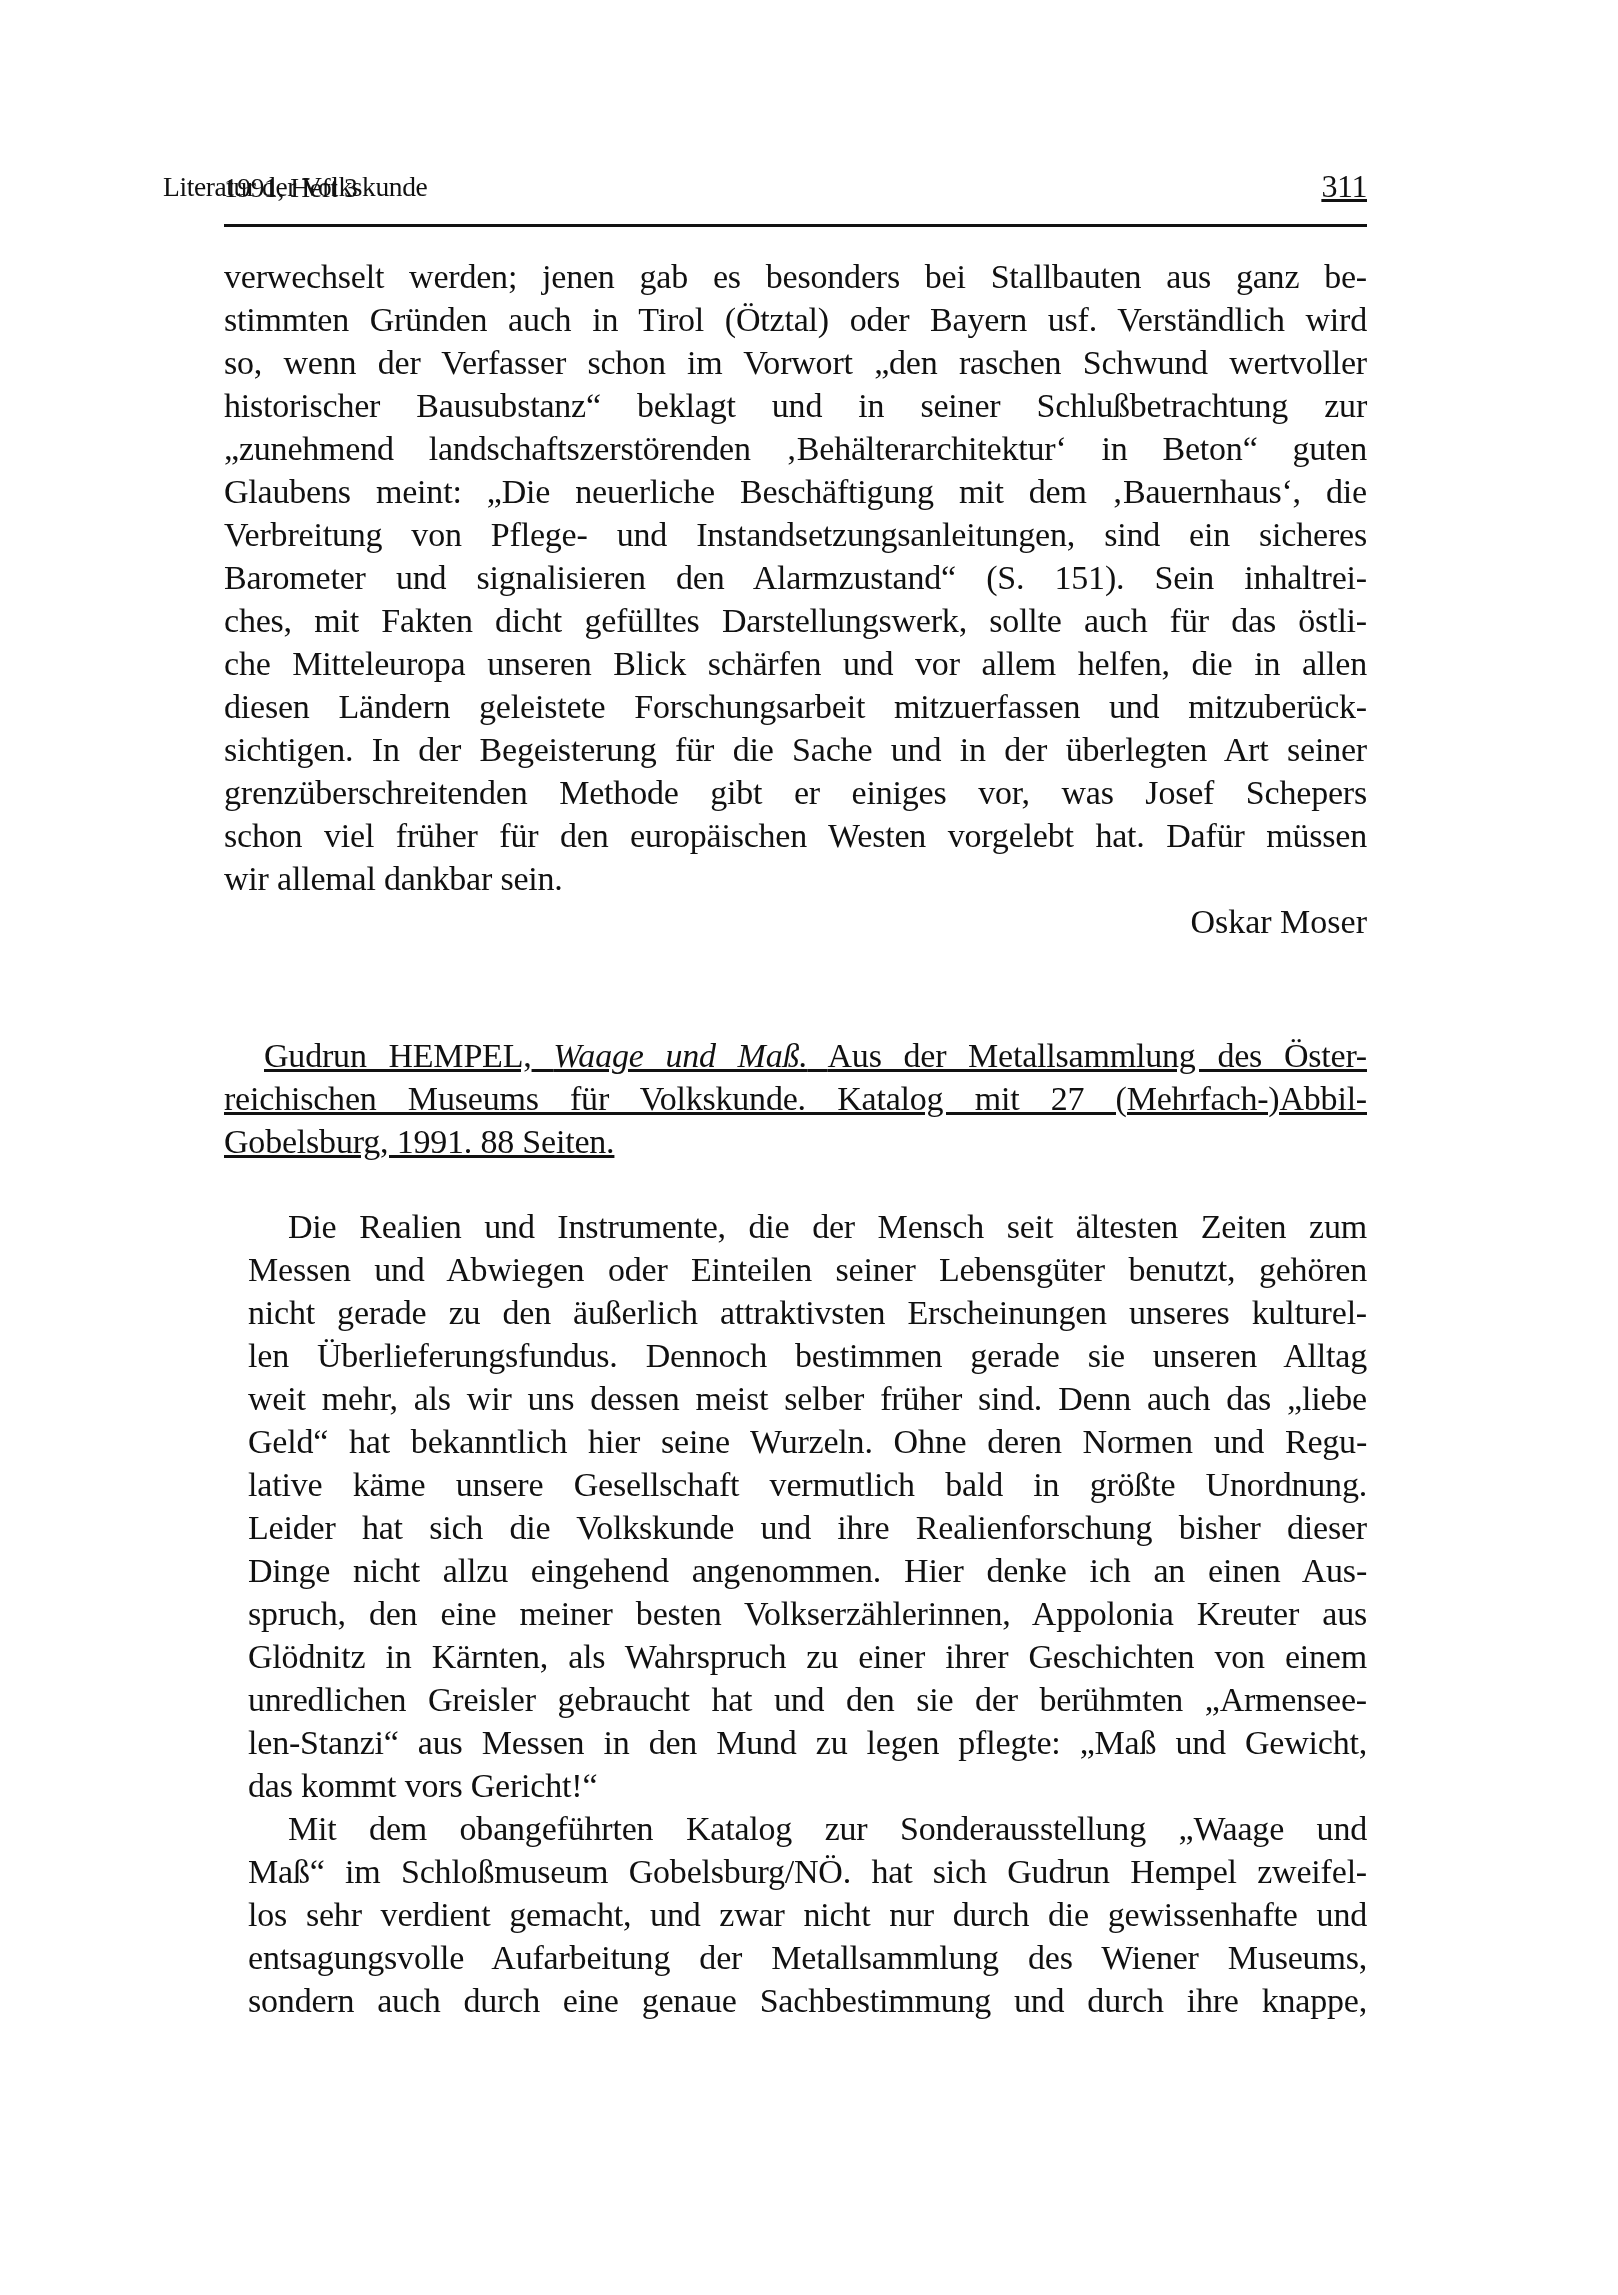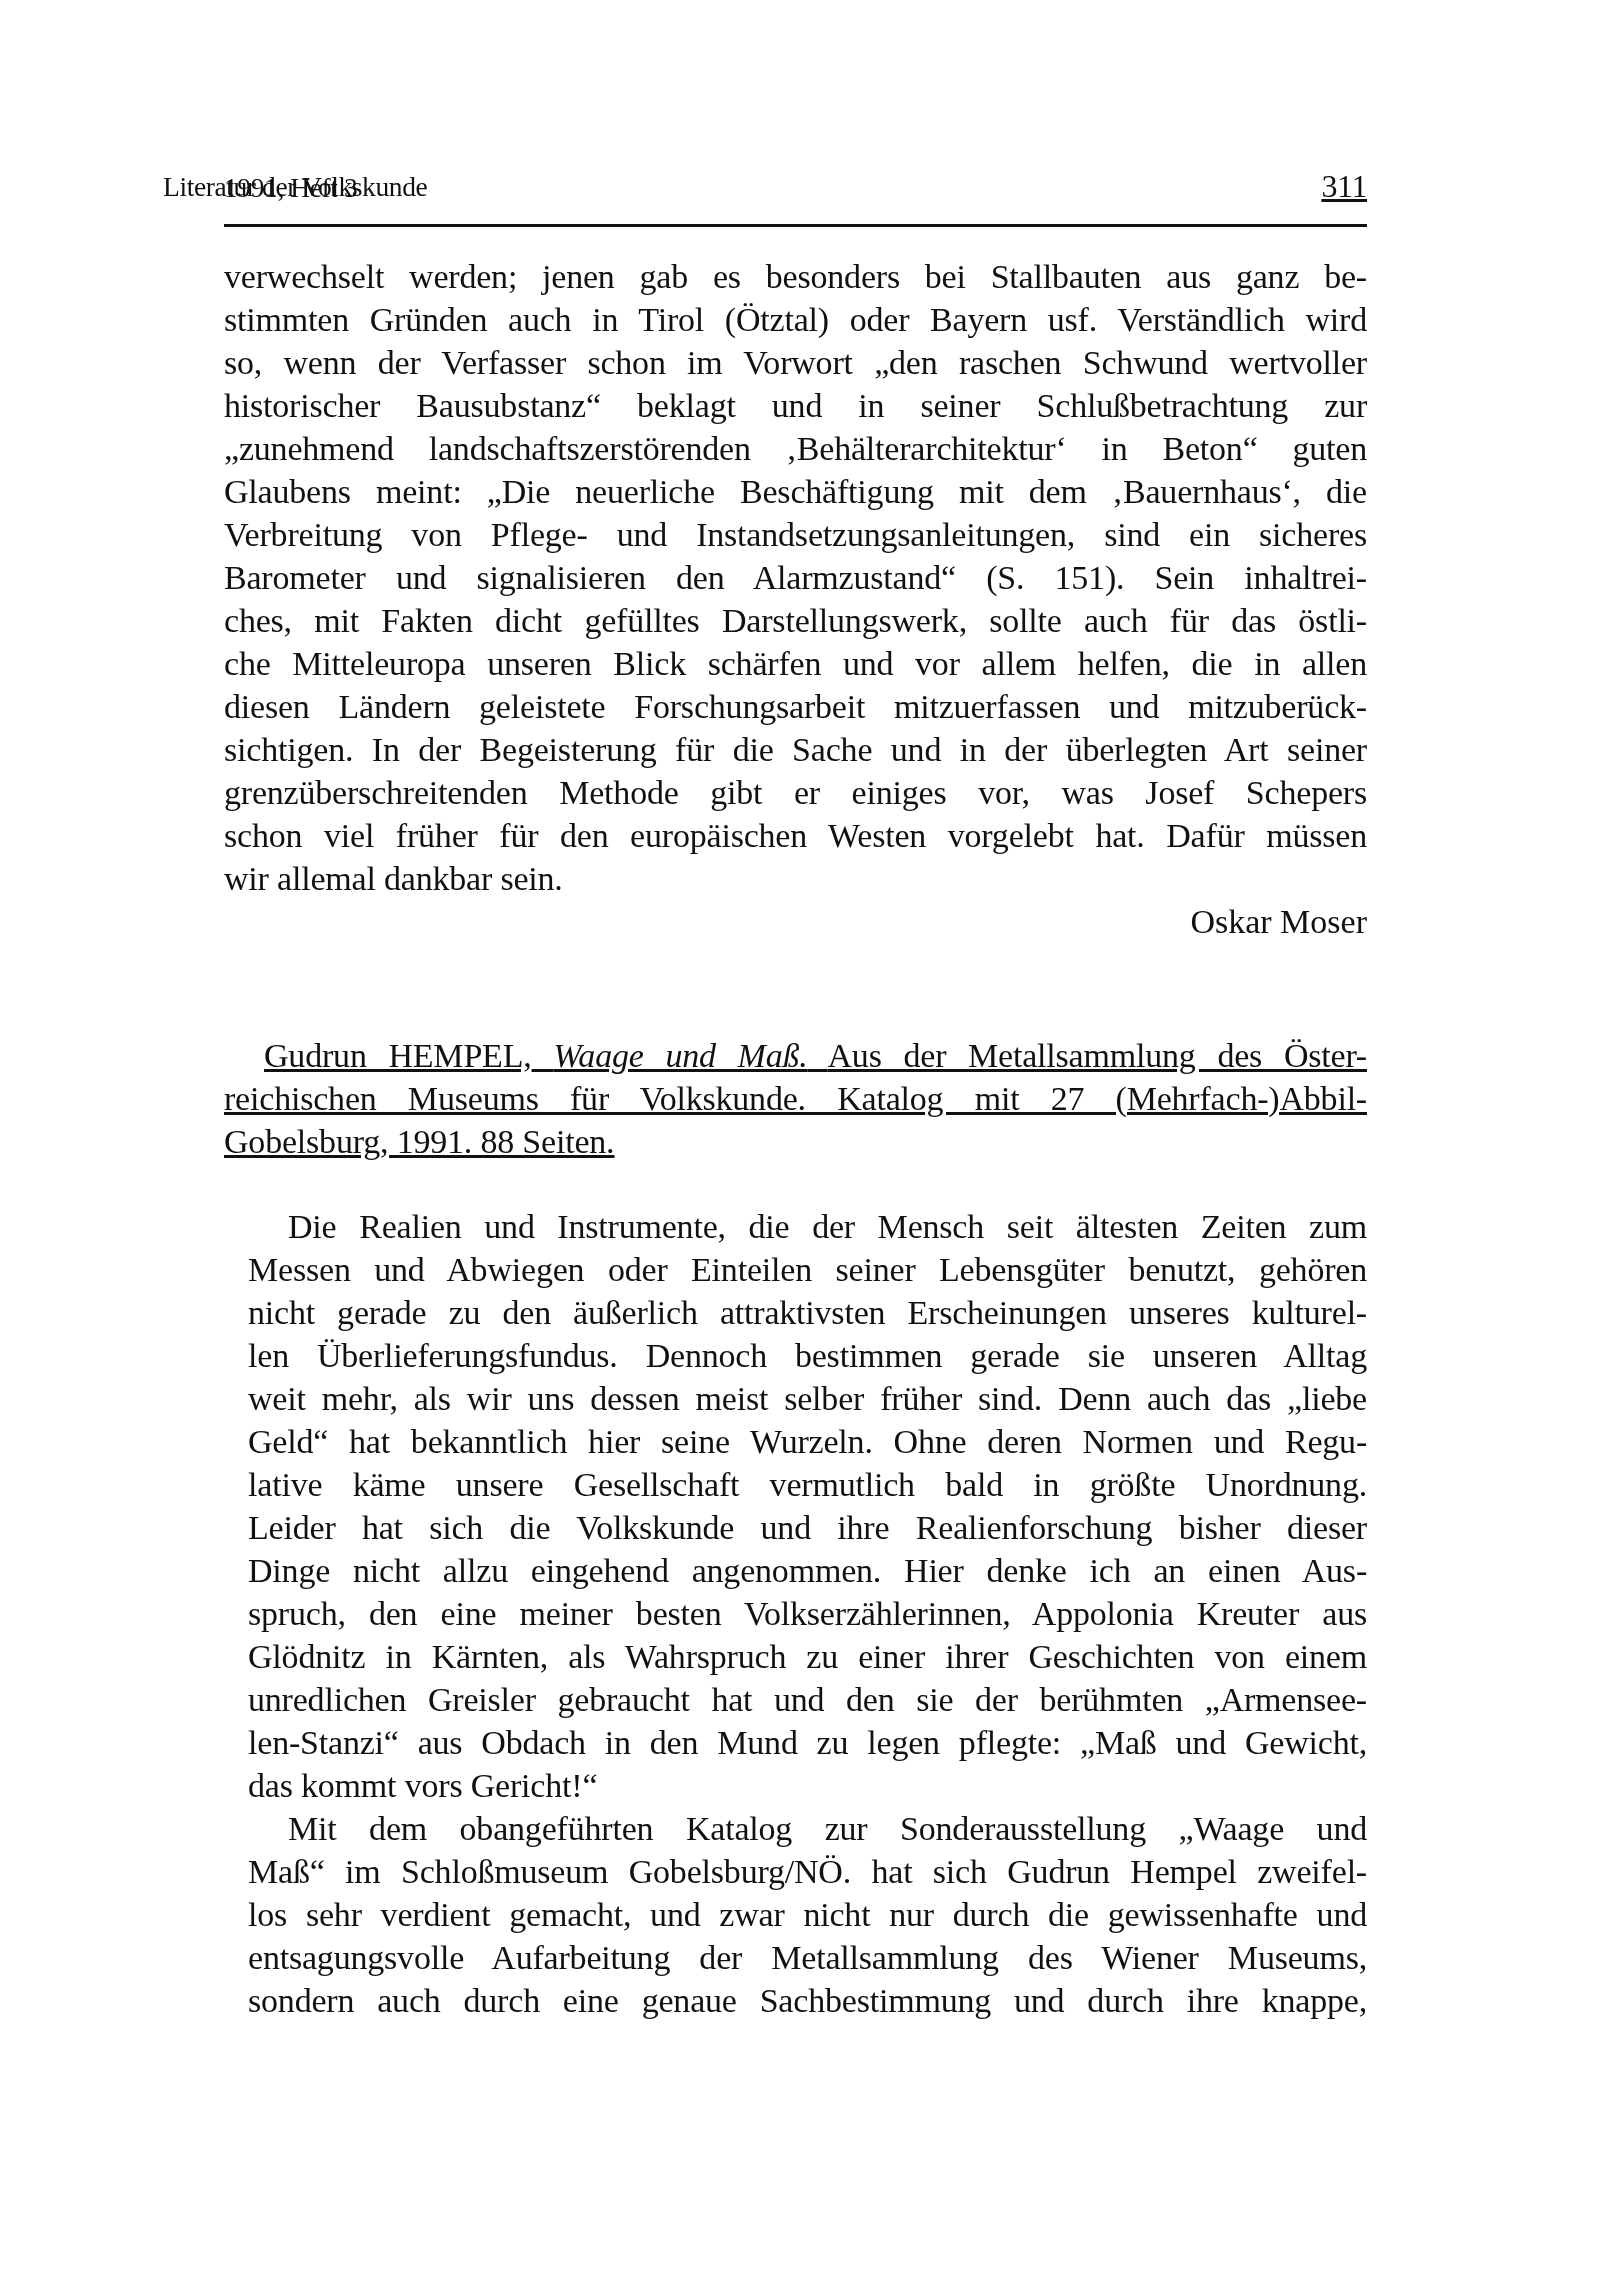--- a/index.html
+++ b/index.html
@@ -128,21 +128,21 @@
     <span class="line">nicht gerade zu den äußerlich attraktivsten Erscheinungen unseres kulturel-</span>
     <span class="line">len Überlieferungsfundus. Dennoch bestimmen gerade sie unseren Alltag</span>
     <span class="line">weit mehr, als wir uns dessen meist selber früher sind. Denn auch das „liebe</span>
     <span class="line">Geld“ hat bekanntlich hier seine Wurzeln. Ohne deren Normen und Regu-</span>
     <span class="line">lative käme unsere Gesellschaft vermutlich bald in größte Unordnung.</span>
     <span class="line">Leider hat sich die Volkskunde und ihre Realienforschung bisher dieser</span>
     <span class="line">Dinge nicht allzu eingehend angenommen. Hier denke ich an einen Aus-</span>
     <span class="line">spruch, den eine meiner besten Volkserzählerinnen, Appolonia Kreuter aus</span>
     <span class="line">Glödnitz in Kärnten, als Wahrspruch zu einer ihrer Geschichten von einem</span>
     <span class="line">unredlichen Greisler gebraucht hat und den sie der berühmten „Armensee-</span>
-    <span class="line">len-Stanzi“ aus Obdach in den Mund zu legen pflegte: „Maß und Gewicht,</span>
+    <span class="line">len-Stanzi“ aus Messen in den Mund zu legen pflegte: „Maß und Gewicht,</span>
     <span class="line last">das kommt vors Gericht!“</span>
 
     <span class="line indent">Mit dem obangeführten Katalog zur Sonderausstellung „Waage und</span>
     <span class="line">Maß“ im Schloßmuseum Gobelsburg/NÖ. hat sich Gudrun Hempel zweifel-</span>
     <span class="line">los sehr verdient gemacht, und zwar nicht nur durch die gewissenhafte und</span>
     <span class="line">entsagungsvolle Aufarbeitung der Metallsammlung des Wiener Museums,</span>
     <span class="line">sondern auch durch eine genaue Sachbestimmung und durch ihre knappe,</span>
   </div>
 
 </div>

